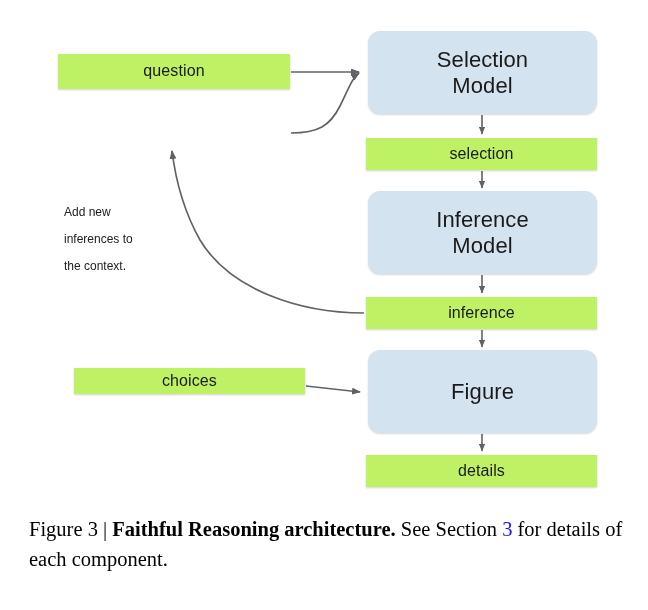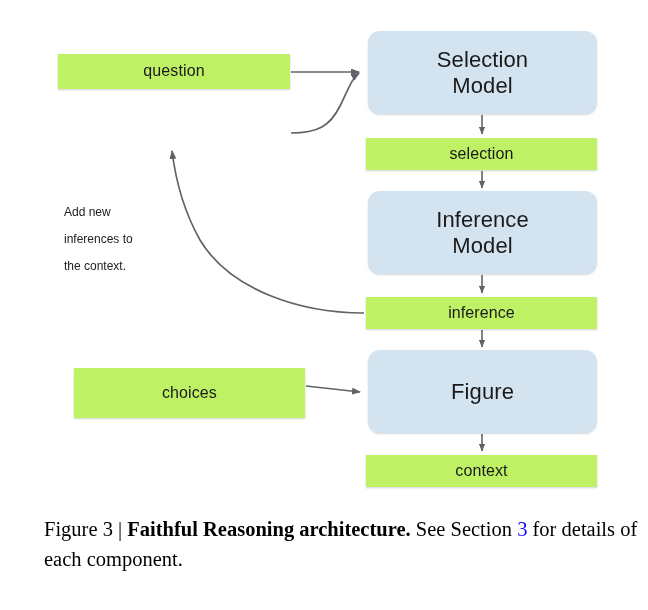--- a/index.html
+++ b/index.html
@@ -55,21 +55,21 @@
     background: #d4e3f0;
     border-radius: 12px;
     font-size: 22px;
     box-shadow: 0 1px 2px rgba(0,0,0,0.16);
   }
 
   #node-question  { left: 58px;  top: 54px;  width: 232px; height: 35px; }
   #node-context   { left: 58px;  top: 107px; width: 232px; height: 36px; }
   #node-selection { left: 366px; top: 138px; width: 231px; height: 32px; }
   #node-inference-data { left: 366px; top: 297px; width: 231px; height: 32px; }
-  #node-choices   { left: 74px;  top: 368px; width: 231px; height: 50px; }
+  #node-choices   { left: 74px;  top: 368px; width: 231px; height: 26px; }
   #node-answer    { left: 366px; top: 455px; width: 231px; height: 32px; }
 
   #node-selection-model { left: 368px; top: 31px;  width: 229px; height: 83px; }
   #node-inference-model { left: 368px; top: 191px; width: 229px; height: 83px; }
   #node-halter          { left: 368px; top: 350px; width: 229px; height: 83px; }
 
   #annotation-note {
     position: absolute;
     left: 64px;
     top: 199px;
@@ -85,21 +85,21 @@
     position: absolute;
     left: 0;
     top: 0;
     width: 648px;
     height: 500px;
     pointer-events: none;
   }
 
   #caption {
     position: absolute;
-    left: 44px;
+    left: 29px;
     top: 514px;
     width: 600px;
     font-family: "Liberation Serif", serif;
     font-size: 20.5px;
     line-height: 30px;
     color: #000000;
   }
   #caption .bold { font-weight: bold; }
   #caption .link { color: #1a0dff; }
 </style>
@@ -149,21 +149,21 @@
 
     <div class="node model-box" id="node-inference-model">Inference
 Model</div>
 
     <div class="node data-box" id="node-inference-data">inference</div>
 
     <div class="node data-box" id="node-choices">choices</div>
 
     <div class="node model-box" id="node-halter">Figure</div>
 
-    <div class="node data-box" id="node-answer">context</div>
+    <div class="node data-box" id="node-answer">details</div>
 
     <div id="annotation-note">Add new
 inferences to
 the context.</div>
 
   </div>
 
   <div id="caption">
     <span>Figure 3 | </span><span class="bold">Faithful Reasoning architecture.</span><span> See Section </span><span class="link">3</span><span> for details of each component.</span>
   </div>

